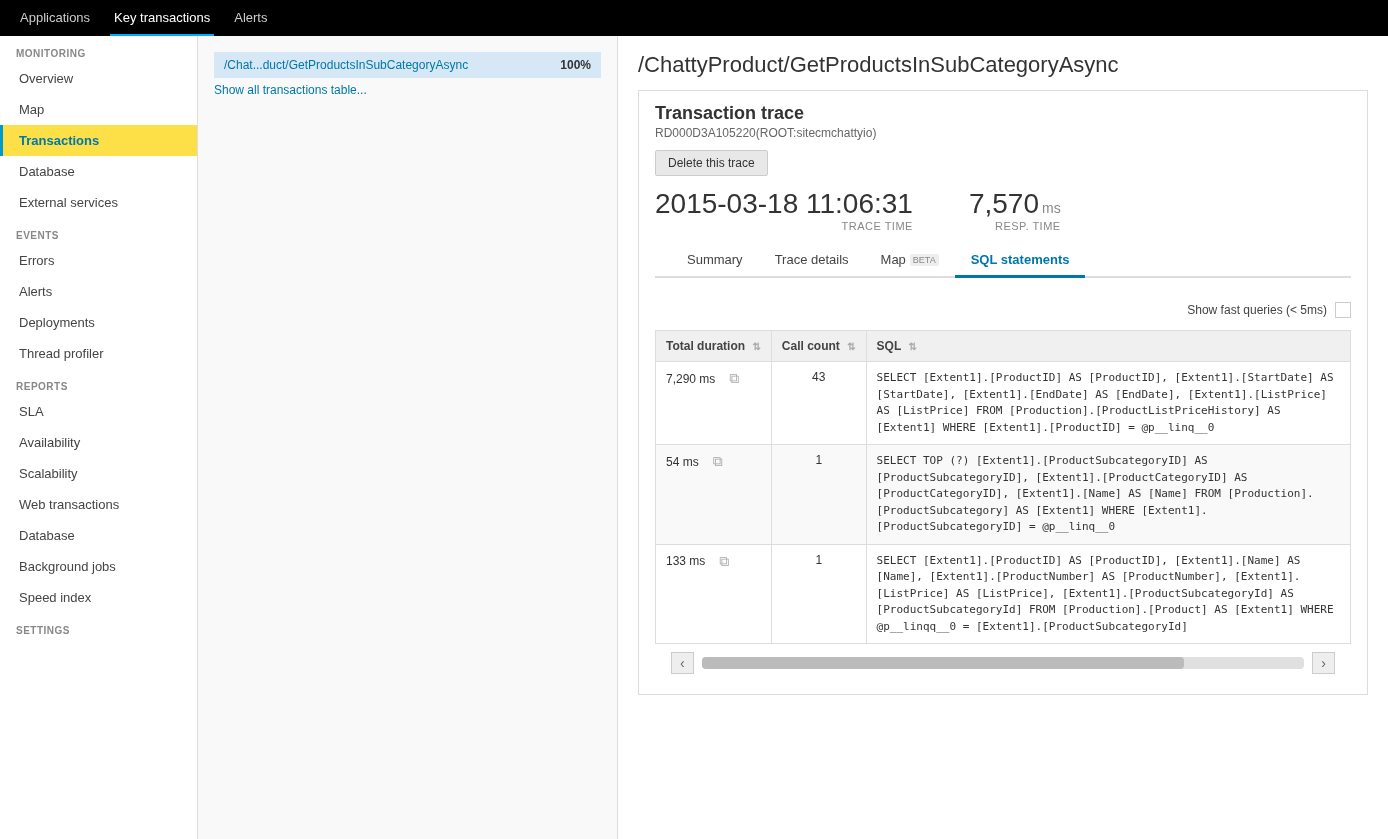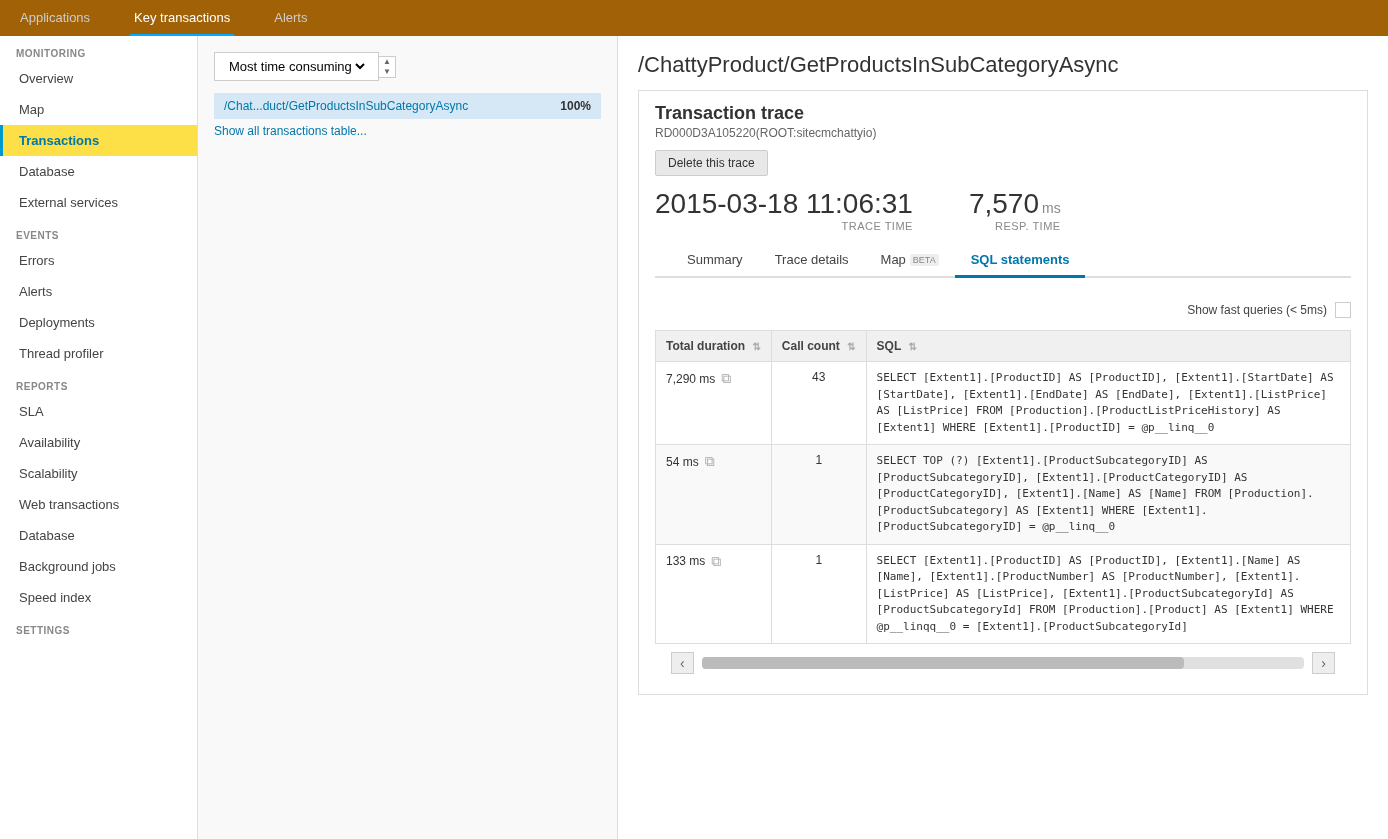--- a/index.html
+++ b/index.html
@@ -1,25 +1,25 @@
 <!DOCTYPE html>
 <html><head>
   <meta charset="utf-8">
   <style>
     * { box-sizing: border-box; margin: 0; padding: 0; }
     body { font-family: Arial, sans-serif; font-size: 13px; background: #f5f5f5; color: #333; overflow: hidden; }
 
     
     .top-nav {
-      background: #a16207;
+      background: #000000;
       display: flex;
       align-items: center;
       height: 36px;
       padding: 0 16px;
-      gap: 36px;
+      gap: 16px;
     }
     .top-nav-item {
       color: #ccc;
       font-size: 13px;
       cursor: pointer;
       padding: 0 4px;
       height: 36px;
       display: flex;
       align-items: center;
       border-bottom: 2px solid transparent;
@@ -332,21 +332,21 @@
       border: 1px solid #ddd;
       vertical-align: top;
     }
     .sql-table tr:nth-child(even) { background: #f9f9f9; }
 
     .duration-cell {
       font-weight: normal;
       white-space: nowrap;
       display: flex;
       align-items: center;
-      gap: 6px;
+      gap: 14px;
     }
     .copy-icon {
       color: #aaa;
       font-size: 14px;
       cursor: pointer;
     }
     .count-cell {
       text-align: center;
     }
     .sql-text {
@@ -424,31 +424,20 @@
       <div class="sidebar-item">Speed index</div>
     </div>
     <div>
       <div class="sidebar-section-label">SETTINGS</div>
     </div>
   </aside>
 
   <div class="main-content">
 
     <div class="left-panel">
-      <div class="dropdown-row">
-        <div class="dropdown-select">
-          <select>
-            <option>Most time consuming</option>
-          </select>
-        </div>
-        <div class="dropdown-arrows">
-          <span class="arrow-up">▲</span>
-          <span class="arrow-down">▼</span>
-        </div>
-      </div>
 
       <div class="transaction-row">
         <span class="transaction-name">/Chat...duct/GetProductsInSubCategoryAsync</span>
         <span class="transaction-pct">100%</span>
       </div>
 
       <a class="show-all-link">Show all transactions table...</a>
     </div>
 
     <div class="right-panel">

